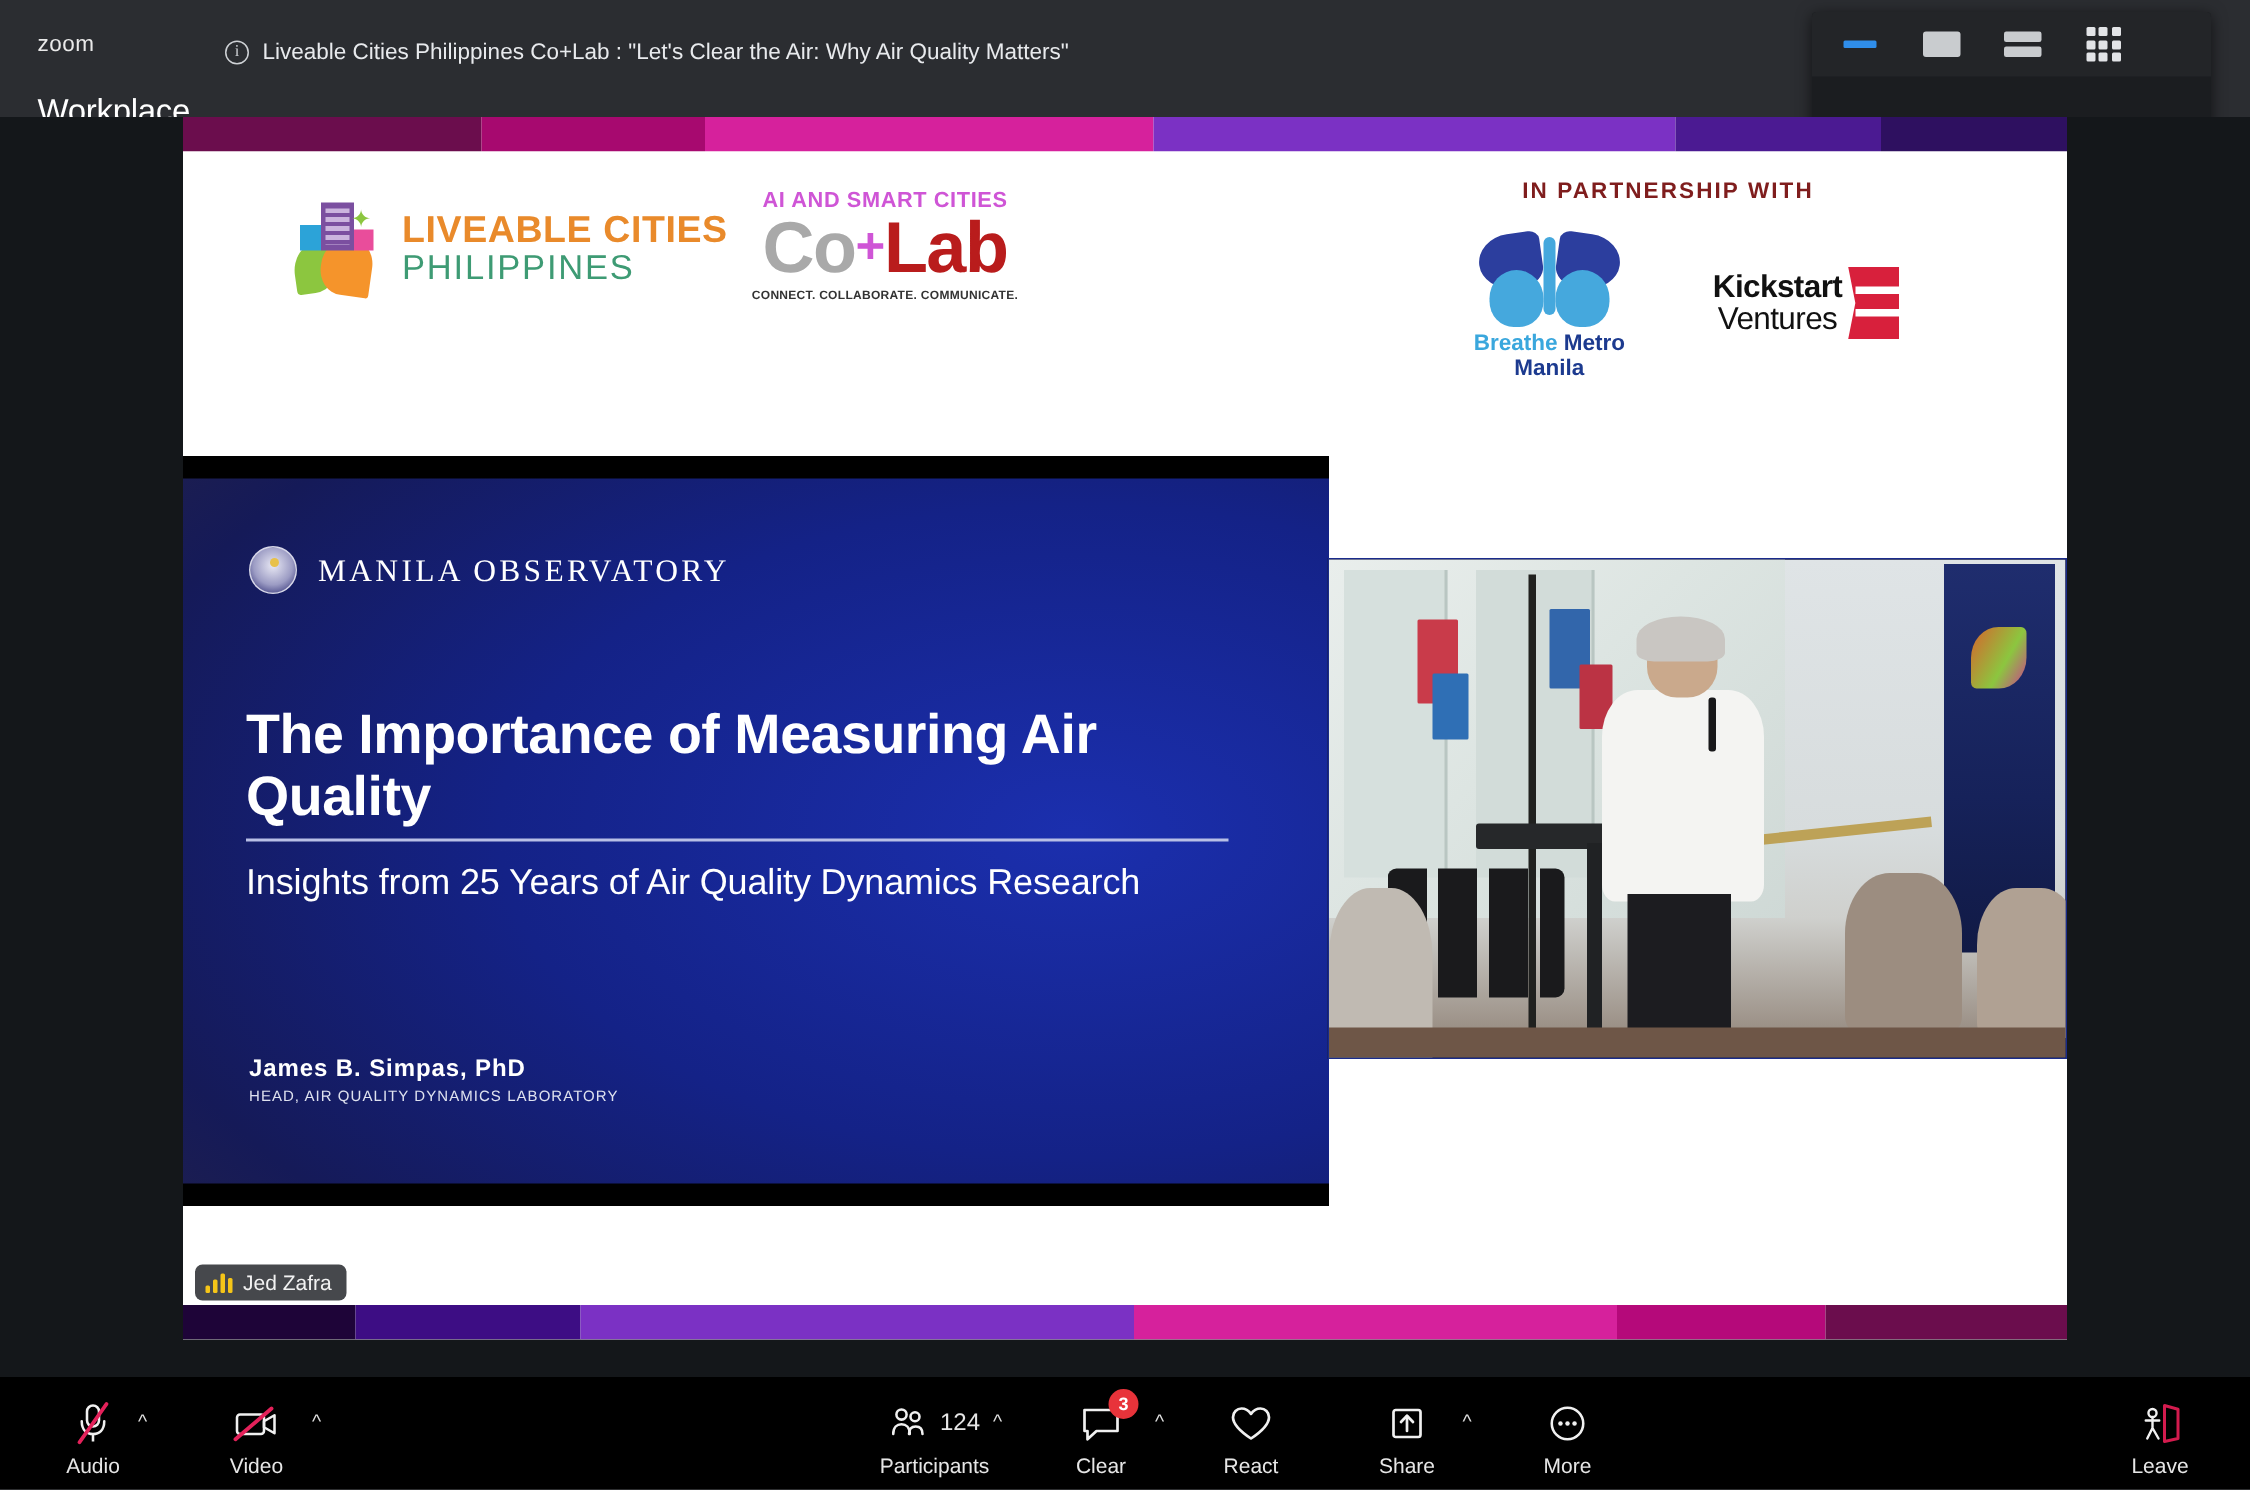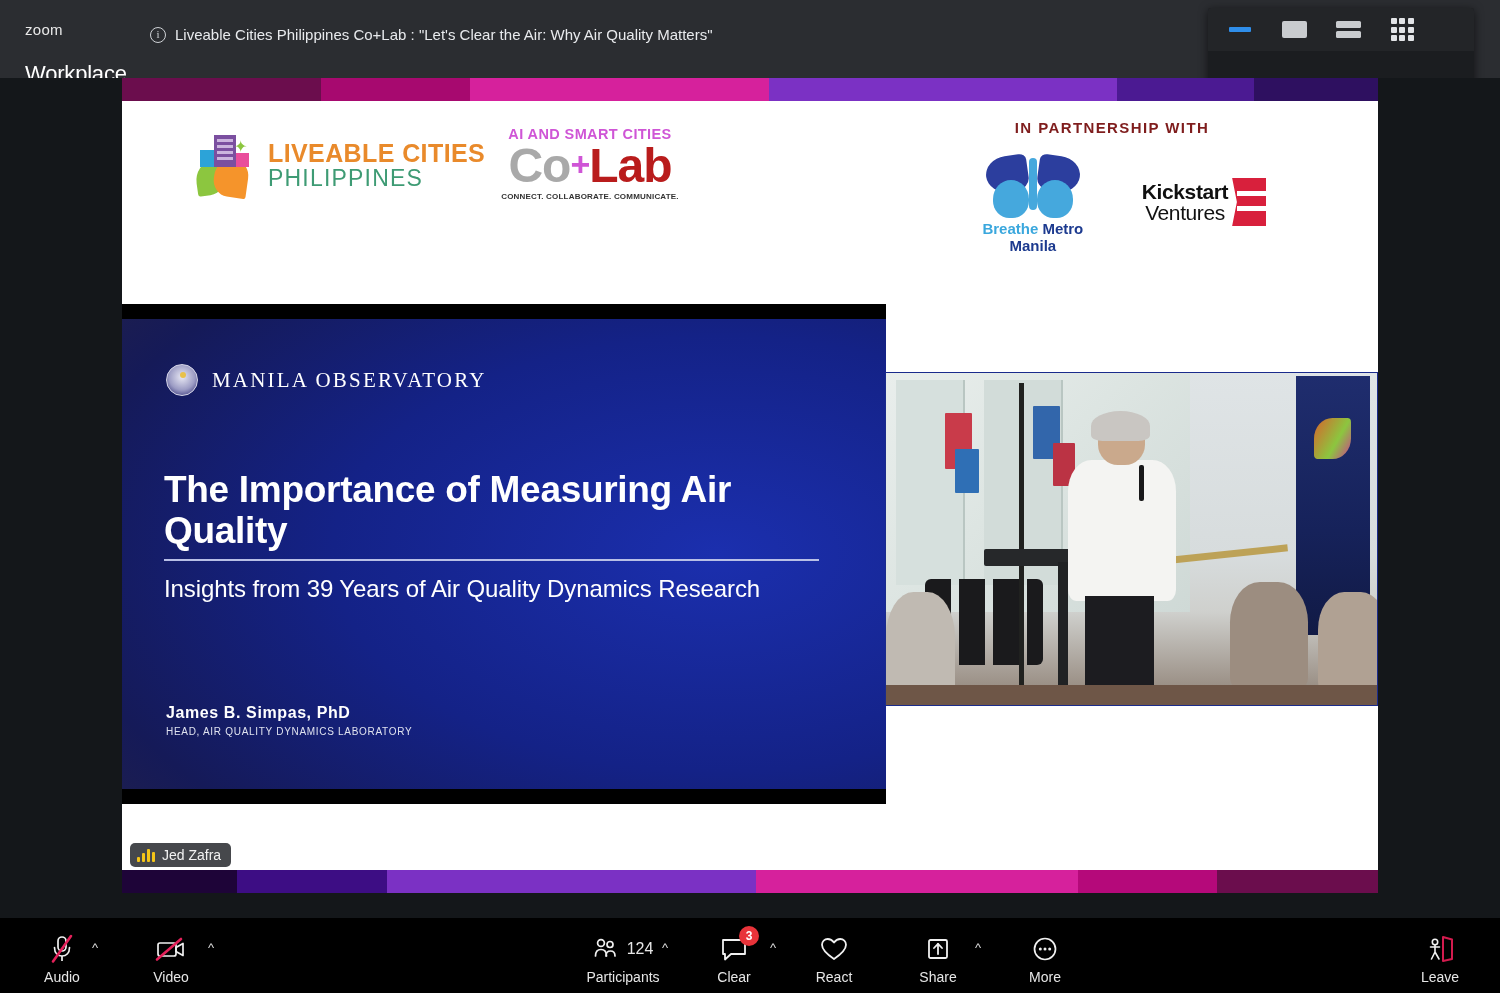--- a/index.html
+++ b/index.html
@@ -355,21 +355,21 @@
 
       <div class="slide-outer">
         <div class="slide">
           <div class="mo-row">
             <div class="mo-seal"></div>
             <div class="mo-name">MANILA OBSERVATORY</div>
           </div>
           <div class="slide-title">
             <div class="t1">The Importance of Measuring Air Quality</div>
             <div class="rule"></div>
-            <div class="t2">Insights from 39 Years of Air Quality Dynamics Research</div>
+            <div class="t2">Insights from 25 Years of Air Quality Dynamics Research</div>
           </div>
           <div class="slide-presenter">
             <div class="p1">James B. Simpas, PhD</div>
             <div class="p2">HEAD, AIR QUALITY DYNAMICS LABORATORY</div>
           </div>
         </div>
       </div>
 
       <div class="video-tile">
         <div class="vt-bg"></div>

